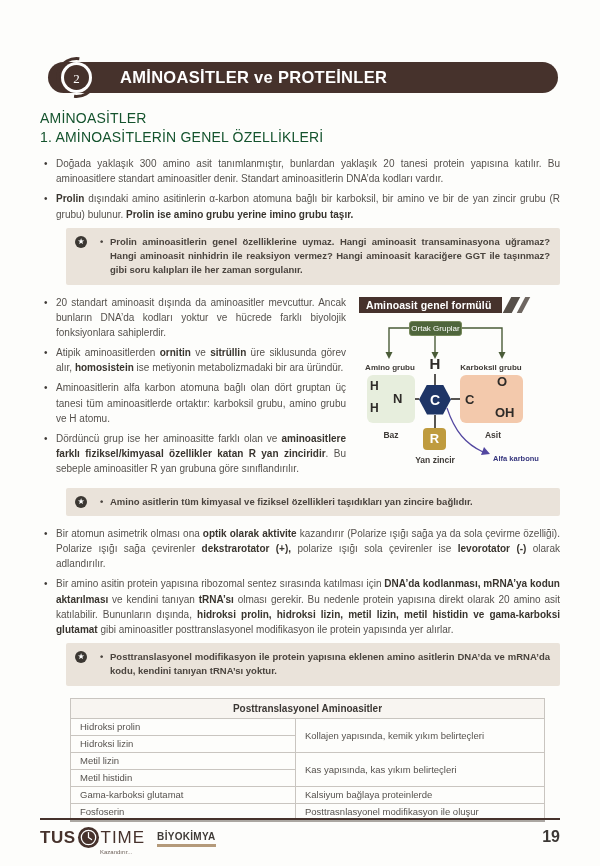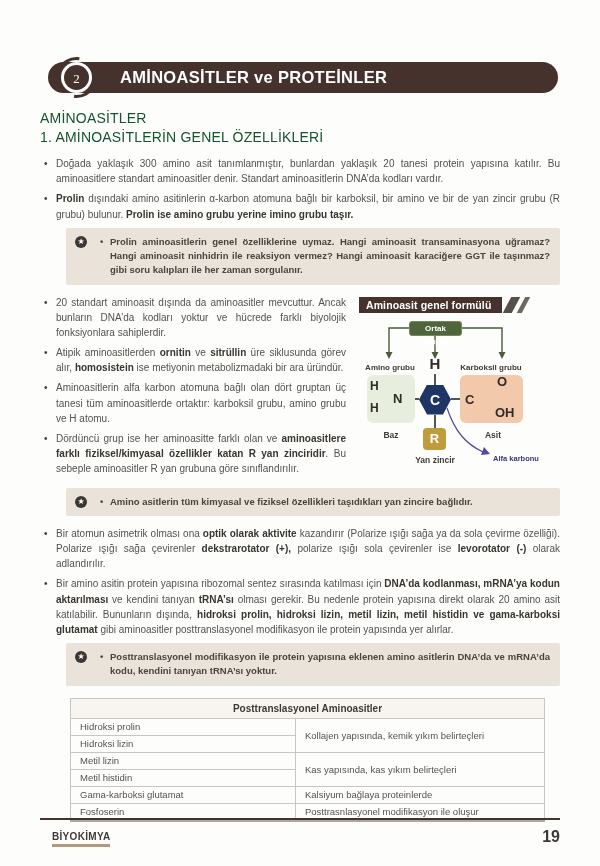--- a/index.html
+++ b/index.html
@@ -33,21 +33,21 @@
   .two-col { display:flex; gap:9px; }
   .two-col .left { flex:1 1 auto; }
   .two-col ul.bullets { margin-top:0; }
 
   
   .diagram { position:relative; flex:0 0 205px; width:205px; height:186px; }
   .dg-titlebar { position:absolute; left:4px; top:2px; width:143px; height:16px; background:#46322c; color:#fff; font-size:10.5px; font-weight:bold; line-height:16px; padding-left:7px; letter-spacing:.1px; }
   .dg-stripe1 { position:absolute; left:152px; top:2px; width:9px; height:16px; background:#564f49; transform:skewX(-28deg); }
   .dg-stripe2 { position:absolute; left:166px; top:2px; width:5px; height:16px; background:#6e6660; transform:skewX(-28deg); }
   .dg-svg { position:absolute; left:0; top:0; width:205px; height:186px; }
-  .dg-common { position:absolute; left:54px; top:26px; width:53px; height:15px; background:#4f663c; border:1px solid #76895b; border-radius:3px; color:#fff; font-size:8px; font-weight:bold; text-align:center; line-height:13px; }
+  .dg-common { position:absolute; left:54px; top:26px; width:53px; height:15px; background:#4f663c; border:1px solid #76895b; border-radius:3px; color:#fff; font-size:8px; font-weight:normal; text-align:center; line-height:13px; }
   .dg-lab { position:absolute; font-size:8px; font-weight:bold; color:#3f3b37; text-align:center; }
   .dg-atom { position:absolute; font-weight:bold; color:#2e2b28; }
   .dg-box-green { position:absolute; left:12px; top:80px; width:48px; height:48px; background:#e7eedd; border-radius:6px; }
   .dg-box-peach { position:absolute; left:105px; top:80px; width:63px; height:48px; background:#f3c9ac; border-radius:6px; }
   .dg-hex { position:absolute; left:64px; top:90px; width:32px; height:30px; background:#1e3566; clip-path:polygon(25% 0%,75% 0%,100% 50%,75% 100%,25% 100%,0% 50%); color:#fff; font-size:14px; font-weight:bold; text-align:center; line-height:30px; }
   .dg-rbox { position:absolute; left:68px; top:133px; width:23px; height:22px; background:#bf9b3e; border-radius:4px; color:#fff; font-size:13px; font-weight:bold; text-align:center; line-height:22px; }
   .dg-alfa { position:absolute; left:122px; top:159px; width:78px; font-size:7.5px; font-weight:bold; color:#37377e; text-align:center; }
 
   
   table.pt-table { border-collapse:collapse; width:475px; margin:12px 0 0 30px; }
@@ -201,17 +201,28 @@
         <td>Kalsiyum bağlaya proteinlerde</td>
       </tr>
       <tr>
         <td class="c1">Fosfoserin</td>
         <td>Posttrasnlasyonel modifikasyon ile oluşur</td>
       </tr>
     </tbody>
   </table>
 
   <div class="footer">
+    <div class="logo">
+      <span class="logo-tus">TUS</span>
+      <svg class="logo-clock" viewBox="0 0 24 24">
+        <circle cx="12" cy="12" r="11" fill="#46322c"></circle>
+        <circle cx="12" cy="12" r="7.5" fill="none" stroke="#ffffff" stroke-width="1.3"></circle>
+        <path d="M12 12 L12 6.8" stroke="#ffffff" stroke-width="1.3" stroke-linecap="round"></path>
+        <path d="M12 12 L15.2 14.2" stroke="#ffffff" stroke-width="1.3" stroke-linecap="round"></path>
+      </svg>
+      <span class="logo-time">TIME</span>
+      <span class="logo-tagline">Kazandırır...</span>
+    </div>
     <span class="footer-subject">BİYOKİMYA</span>
     <span class="footer-page">19</span>
   </div>
 
 </div>
 
 </body></html>

